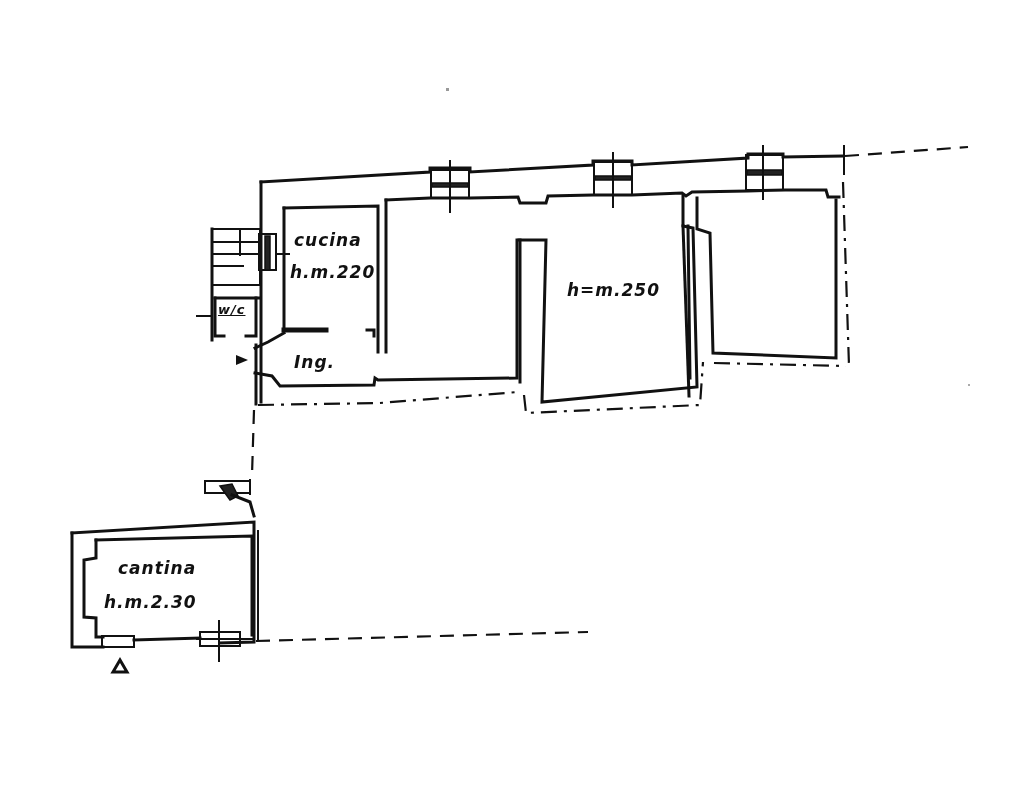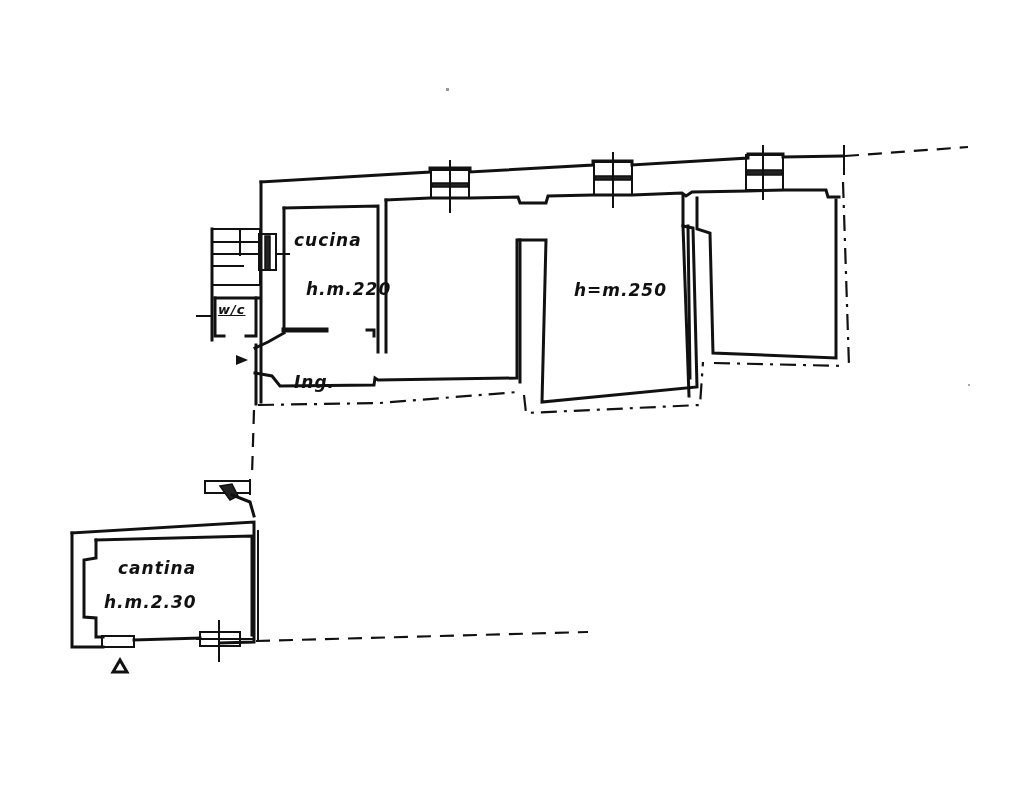--- a/index.html
+++ b/index.html
@@ -128,18 +128,18 @@
 
   <path class="dash2" d="M256,641 L588,632"></path>
 
   <polygon points="113,672 120,660 127,672" fill="none" stroke="#111" stroke-width="3"></polygon>
 
   <rect x="446" y="88" width="3" height="3" fill="#999"></rect>
   <rect x="968" y="384" width="2" height="2" fill="#aaa"></rect>
 </svg>
 
 <div class="label" style="left:294px; top:230px;">cucina</div>
-<div class="label" style="left:290px; top:279px;margin-left:16px;">h.m.220</div>
-<div class="label" style="left:294px; top:372px;">Ing.</div>
+<div class="label" style="left:290px; top:262px;">h.m.220</div>
+<div class="label" style="left:294px; top:352px;">Ing.</div>
 <div class="label" style="left:218px; top:302px; font-size:13px;text-decoration:underline;">w/c</div>
-<div class="label" style="left:567px; top:280px;margin-left:7px;">h=m.250</div>
+<div class="label" style="left:567px; top:280px;">h=m.250</div>
 <div class="label" style="left:118px; top:558px;">cantina</div>
 <div class="label" style="left:104px; top:592px;">h.m.2.30</div>
 
 </body></html>

